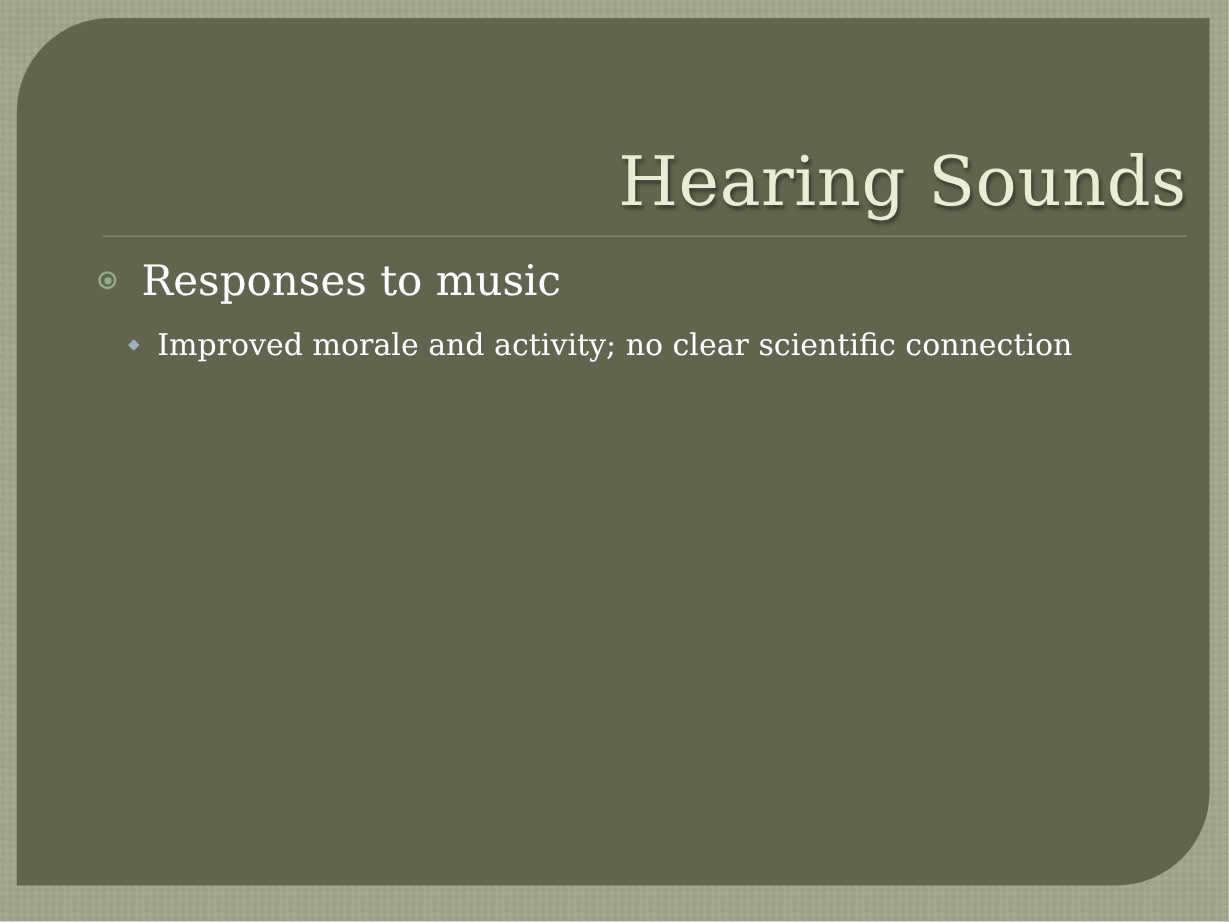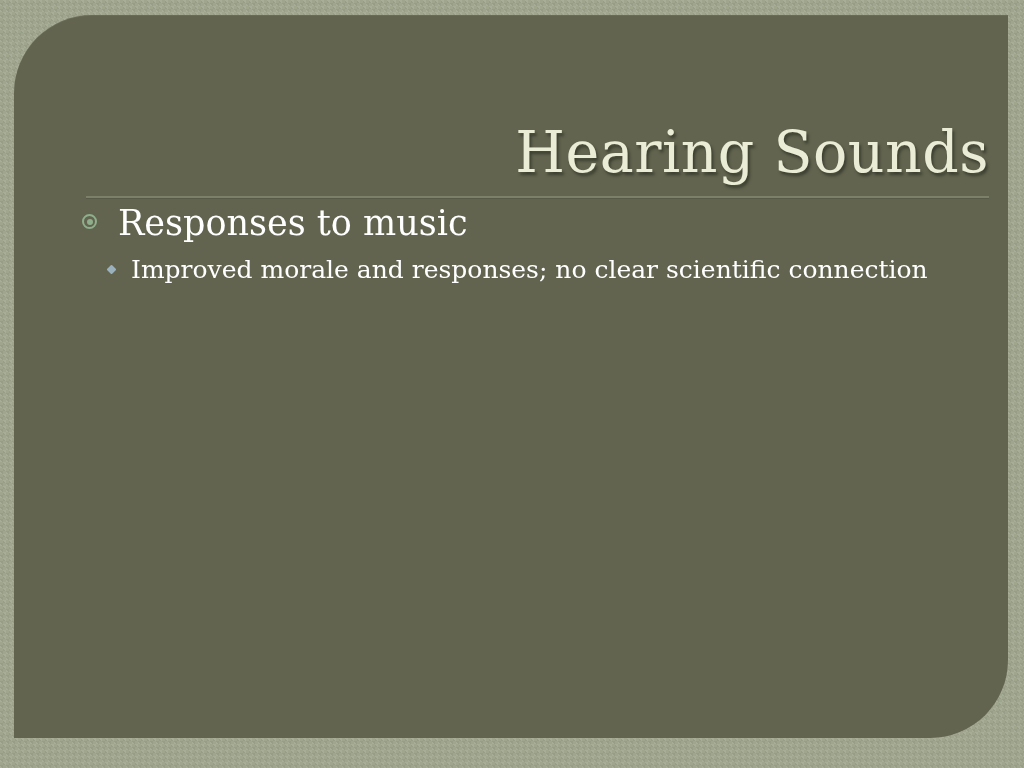--- a/index.html
+++ b/index.html
@@ -83,20 +83,21 @@
   ul.lvl {
     list-style: none;
     margin: 0;
     padding: 0;
   }
 
   li.item {
     position: relative;
     color: #ffffff;
     font-family: "DejaVu Serif", serif;
+    margin-top: 12px;
   }
 
   li.item > .btext {
     display: block;
   }
 
   
   li.l1 {
     padding-left: 42px;
     margin-bottom: 6px;
@@ -194,21 +195,21 @@
 
         <ul class="sub2">
 
 
 
           <ul class="sub3">
 
 
             <li class="item l3">
               <span class="bullet"></span>
-              <span class="btext">Improved morale and responses; no clear scientific connection</span>
+              <span class="btext">Improved morale and activity; no clear scientific connection</span>
             </li>
 
           </ul>
 
         </ul>
 
       </ul>
     </div>
 
   </div>

